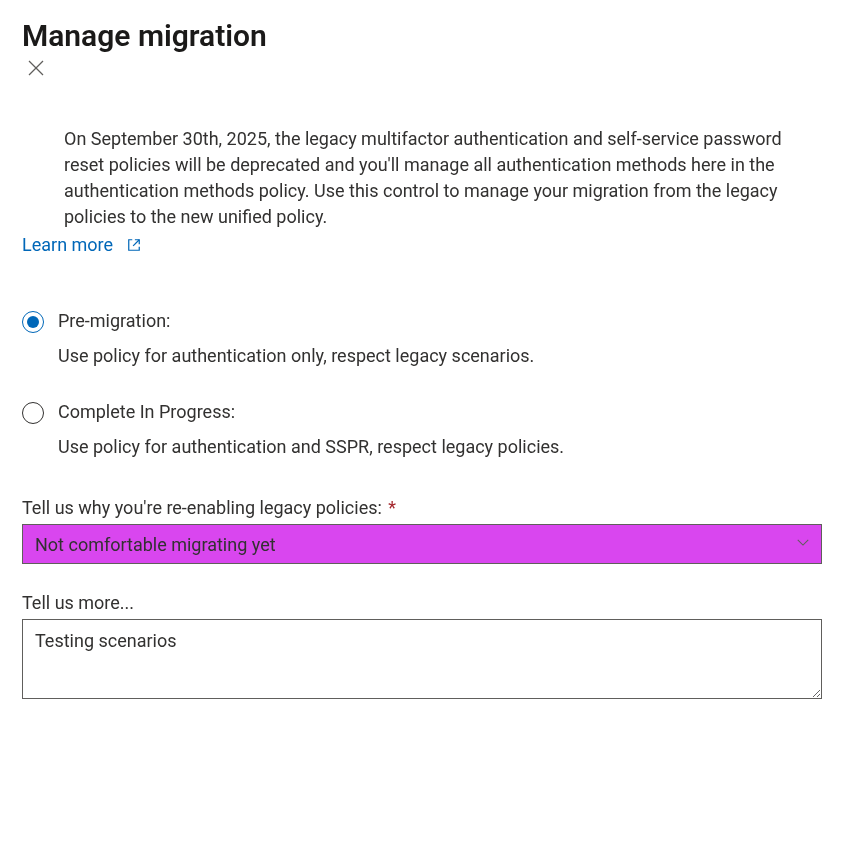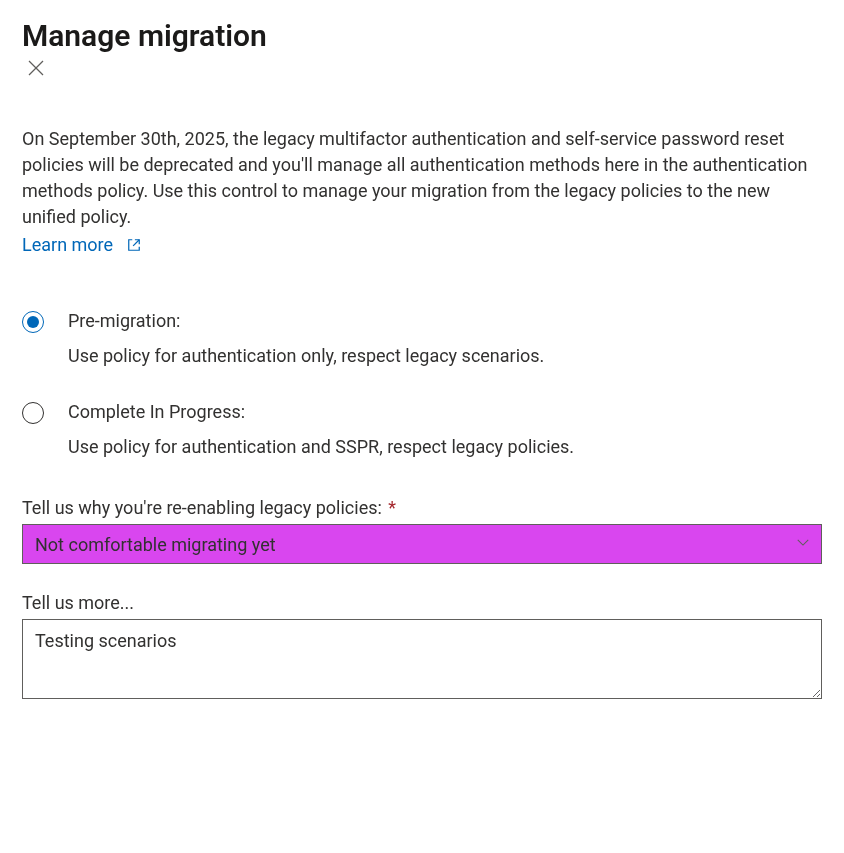--- a/index.html
+++ b/index.html
@@ -38,20 +38,21 @@
     .close-btn svg {
       width: 16px;
       height: 16px;
     }
     .intro {
       font-size: 18px;
       line-height: 1.45;
       color: #323130;
       margin-bottom: 4px;
       max-width: 800px;
+      margin-left: 42px;
     }
     .learn-more {
       color: #0067b8;
       text-decoration: none;
       font-size: 18px;
       display: inline-flex;
       align-items: center;
       gap: 14px;
     }
     .learn-more svg {
@@ -59,21 +60,21 @@
       height: 14px;
       stroke: #0067b8;
     }
     .radio-group {
       margin-top: 54px;
       margin-bottom: 40px;
     }
     .radio-item {
       display: flex;
       align-items: flex-start;
-      gap: 24px;
+      gap: 14px;
       margin-bottom: 34px;
       cursor: pointer;
     }
     .radio-item:last-child {
       margin-bottom: 0;
     }
     .radio-circle {
       width: 22px;
       height: 22px;
       border: 1.5px solid #323130;

